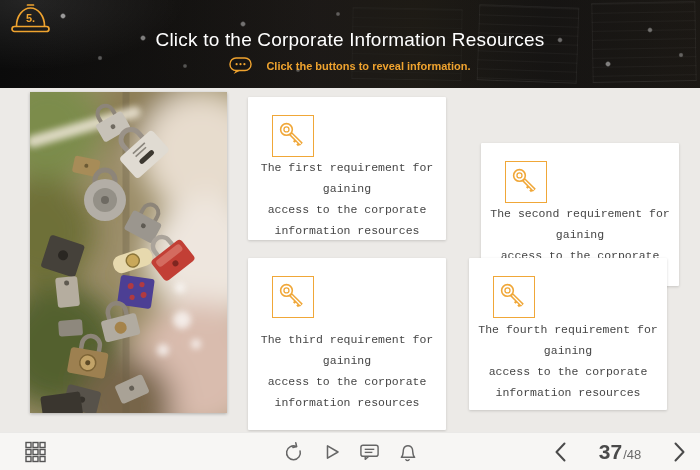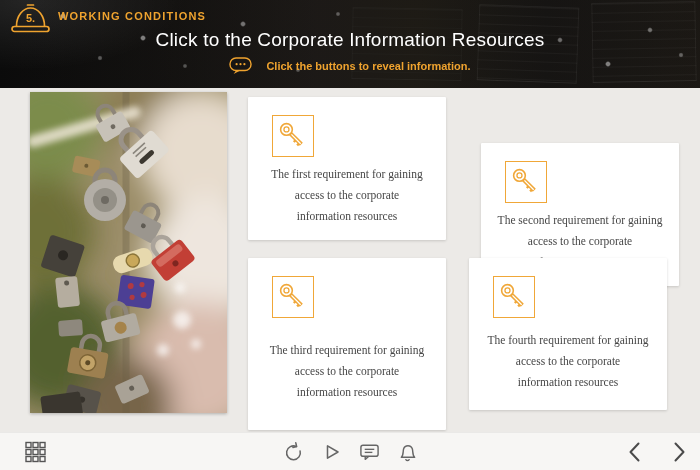--- a/index.html
+++ b/index.html
@@ -46,21 +46,21 @@
   .instruction span { font-size:11px; font-weight:bold; color:#EFA32F; }
 
   
   .content { position:absolute; left:0; top:88px; width:700px; height:344px; background:#ECEAE7; }
   .photo { position:absolute; left:30px; top:4px; width:197px; height:321px;
            box-shadow:0 1px 3px rgba(0,0,0,.25); }
   .photo svg { display:block; }
 
   .card { position:absolute; background:#FFFFFF; border:0; border-radius:1px;
           box-shadow:0 1px 3px rgba(0,0,0,.16); cursor:pointer; text-align:left;
-          display:flex; flex-direction:column; font-family:Liberation Serif, serif; }
+          display:flex; flex-direction:column; font-family:Liberation Mono, monospace; }
   .card.c1 { left:248px; top:9px;   width:198px; height:143px; }
   .card.c2 { left:481px; top:9px;   width:198px; height:143px;margin-top:46px; }
   .card.c3 { left:248px; top:170px; width:198px; height:172px; }
   .card.c4 { left:469px; top:170px; width:198px; height:152px; }
   .keybox { display:block; width:42px; height:42px; margin:18px 0 0 24px;
             border:1.3px solid #F0A738; }
   .card-text { flex:1; display:flex; align-items:center; justify-content:center;
                text-align:center; white-space:pre-line; font-size:11.5px; line-height:21px;
                color:#464646; padding-bottom:6px; }
 
@@ -91,21 +91,20 @@
 
     <div class="badge">
       <svg width="45" height="31" viewBox="0 0 45 31">
         <line x1="19.5" y1="3" x2="25.5" y2="3" stroke="#EFA32F" stroke-width="1.7" stroke-linecap="round"></line>
         <path d="M8.5 24 A14 18 0 0 1 36.5 24" fill="none" stroke="#EFA32F" stroke-width="1.7" stroke-linecap="round"></path>
         <rect x="4" y="24.5" width="37" height="5" rx="2.5" fill="none" stroke="#EFA32F" stroke-width="1.7"></rect>
       </svg>
       <span class="badge-num">5.</span>
     </div>
 
-    <div class="section-label">WORKING CONDITIONS</div>
     <h1 class="title">Click to the Corporate Information Resources</h1>
 
     <div class="instruction">
       <svg width="24" height="18" viewBox="0 0 24 18">
         <rect x="1" y="1" width="21" height="12.5" rx="6" fill="none" stroke="#EFA32F" stroke-width="1.4"></rect>
         <circle cx="7.6" cy="7.2" r="1.1" fill="#EFA32F"></circle>
         <circle cx="11.5" cy="7.2" r="1.1" fill="#EFA32F"></circle>
         <circle cx="15.4" cy="7.2" r="1.1" fill="#EFA32F"></circle>
         <path d="M7 13.4 L4.6 17 L10.8 13.7 Z" fill="#EFA32F"></path>
       </svg>
@@ -337,20 +336,24 @@
         </svg>
       </button>
     </div>
 
     <div class="pager">
       <button class="ft-btn">
         <svg width="18" height="22" viewBox="0 0 18 22">
           <path d="M12.5 2.5 L4.5 11 l8 8.5" fill="none" stroke="#4A4A4A" stroke-width="2" stroke-linecap="round" stroke-linejoin="round"></path>
         </svg>
       </button>
+      <div class="page-ind">
+        <span class="pg-cur">37</span>
+        <span class="pg-tot">/48</span>
+      </div>
       <button class="ft-btn">
         <svg width="18" height="22" viewBox="0 0 18 22">
           <path d="M5.5 2.5 L13.5 11 l-8 8.5" fill="none" stroke="#4A4A4A" stroke-width="2" stroke-linecap="round" stroke-linejoin="round"></path>
         </svg>
       </button>
     </div>
   </footer>
 </div>
 
 </body></html>

